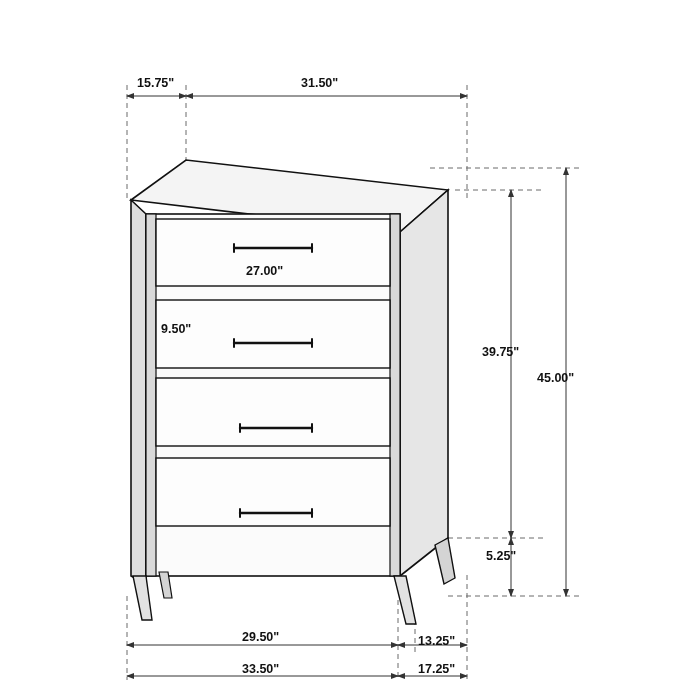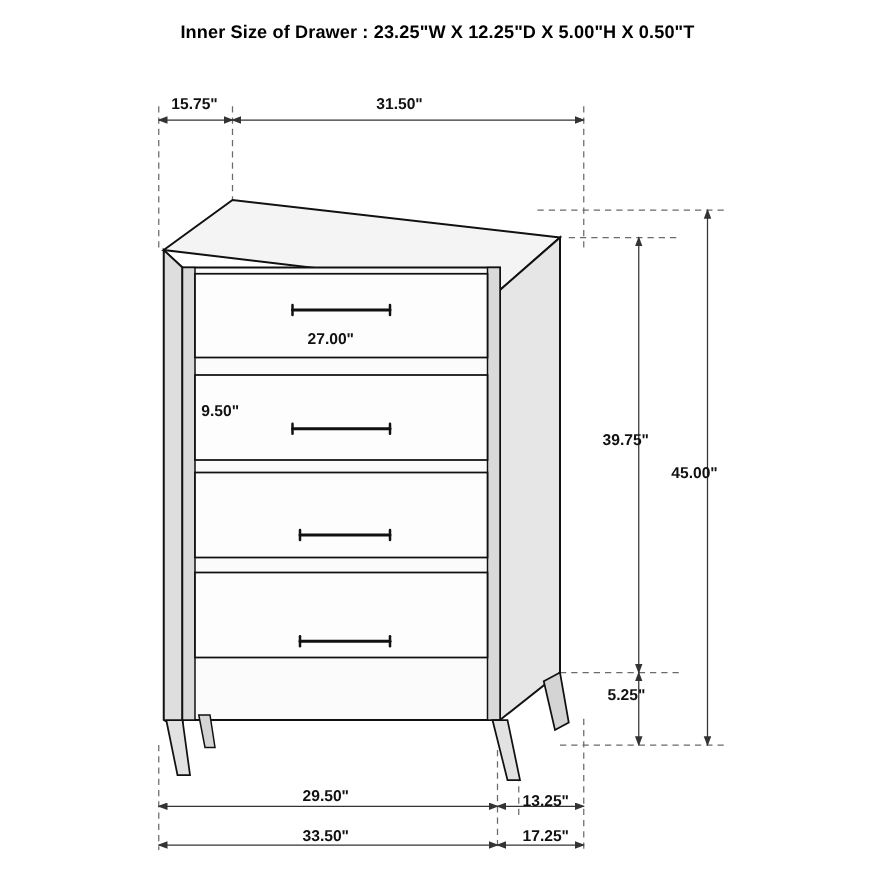--- a/index.html
+++ b/index.html
@@ -41,21 +41,20 @@
     font-weight: bold;
     color: #111;
     white-space: nowrap;
   }
 </style>
 </head>
 <body>
 
 <div id="stage">
 
-  <div class="title">Inner Size of Drawer : 23.25"W X 12.25"D X 5.00"H X 0.50"T</div>
 
   <svg class="diagram" width="700" height="700" viewBox="0 0 700 700">
 
     <g stroke="#6b6b6b" stroke-width="1" fill="none" stroke-dasharray="5,4">
 
       <line x1="127" y1="85" x2="127" y2="200"></line>
       <line x1="186" y1="85" x2="186" y2="160"></line>
       <line x1="467" y1="85" x2="467" y2="200"></line>
 
       <line x1="455" y1="190" x2="545" y2="190"></line>

